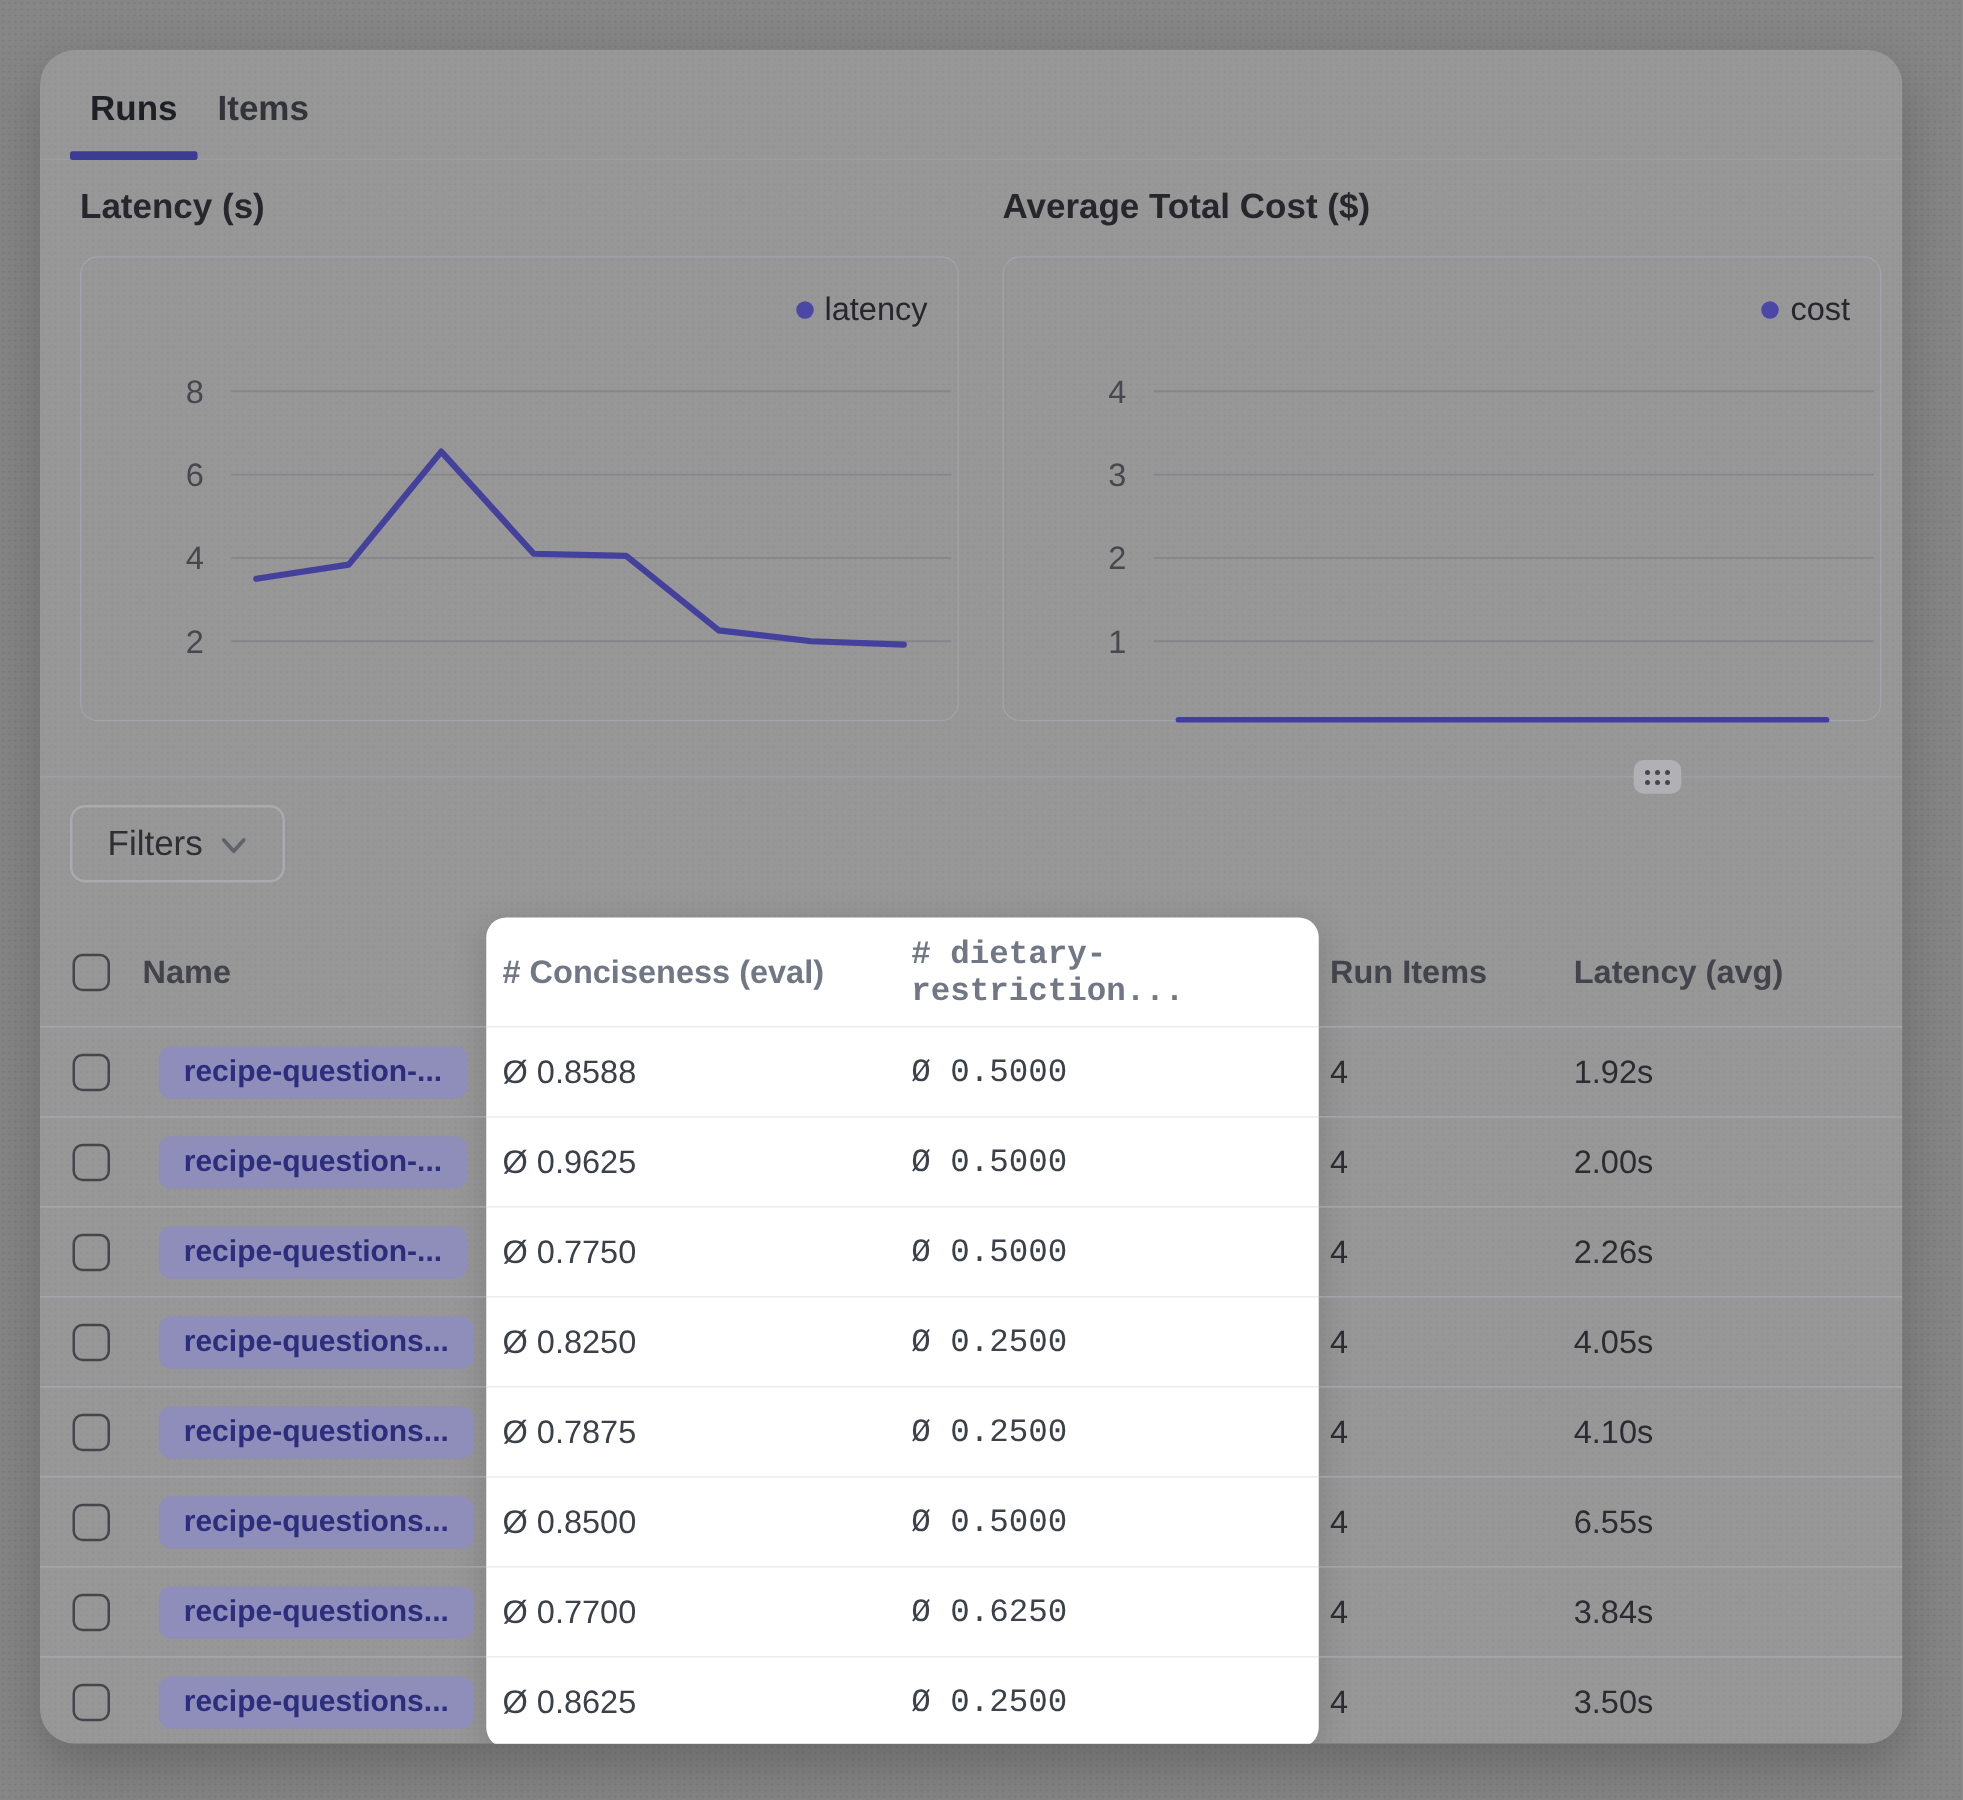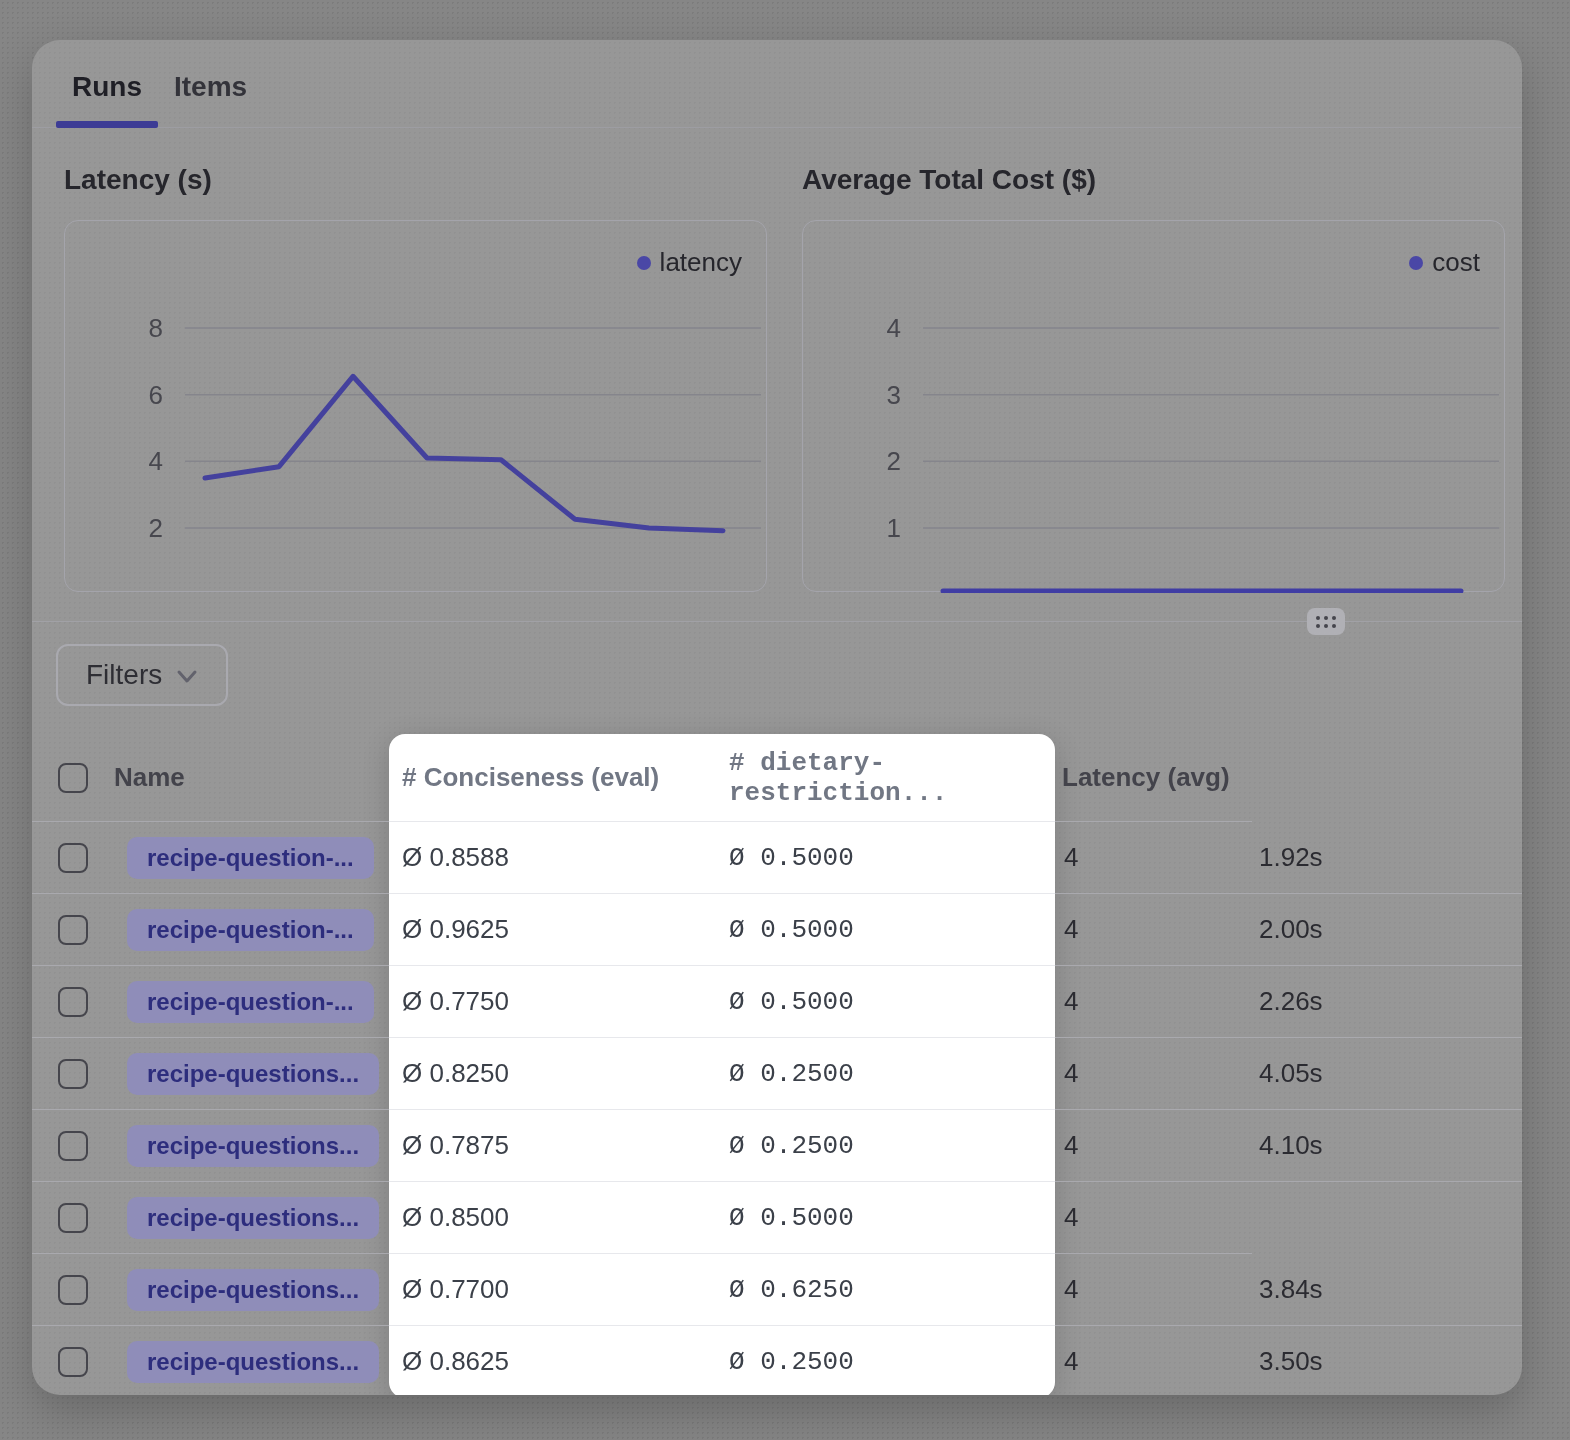--- a/index.html
+++ b/index.html
@@ -25,21 +25,21 @@
     border-bottom:1px solid #9d9da2; }
   .tab { position:relative; padding:0 16px 24px 16px; font-size:28px; font-weight:600;
     color:#33333a; cursor:pointer; }
   .tab.active { color:#1f1f26; }
   .tab .underline { display:none; }
   .tab.active .underline { display:block; position:absolute; left:0; right:0; bottom:-1px;
     height:7px; background:#3d3c95; border-radius:2px; }
   
   .charts-row { height:493px; display:flex; padding:0 17px 0 32px; gap:35px; }
   .chart-block { width:703px; }
-  .chart-title { margin-top:36px; margin-bottom:24px; font-size:28px; font-weight:600; color:#26262c; }
+  .chart-title { margin-top:21px; margin-bottom:24px; font-size:28px; font-weight:600; color:#26262c; }
   .chart-panel { position:relative; width:703px; height:372px; border:1px solid #a4a4ab;
     border-radius:14px; }
   .chart-panel svg { position:absolute; inset:0; }
   .legend { position:absolute; top:26px; right:24px; display:flex; align-items:center; gap:9px; }
   .legend .dot { width:14px; height:14px; border-radius:50%; background:#4a47a6; }
   .legend .lbl { font-size:26px; color:#26262c; }
   
   .mid-section { position:relative; height:113px; border-top:1px solid #a1a1a6; }
   .drag-handle { position:absolute; top:-14px; left:1275px; width:38px; height:27px;
     background:#b0b0b5; border-radius:8px; display:grid; grid-template-columns:repeat(3,4px);
@@ -152,20 +152,21 @@
 
   <div class="table-wrap">
     <div class="spotlight"></div>
     <div class="tbl hdr">
       <div class="cell c1">
         <div class="checkbox"></div>
       </div>
       <div class="cell c2">Name</div>
       <div class="cell c3"># Conciseness (eval)</div>
       <div class="cell c4"># dietary-restriction...</div>
+      <div class="cell c5">Run Items</div>
       <div class="cell c6">Latency (avg)</div>
     </div>
     <div id="rows">
   <div class="tbl row">
     <div class="cell c1">
       <div class="checkbox"></div>
     </div>
     <div class="cell c2">
       <span class="name-badge">recipe-question-...</span>
     </div>
@@ -230,20 +231,21 @@
   <div class="tbl row">
     <div class="cell c1">
       <div class="checkbox"></div>
     </div>
     <div class="cell c2">
       <span class="name-badge">recipe-questions...</span>
     </div>
     <div class="cell c3">Ø 0.8500</div>
     <div class="cell c4">Ø 0.5000</div>
     <div class="cell c5">4</div>
+    <div class="cell c6">6.55s</div>
   </div>
 
   <div class="tbl row">
     <div class="cell c1">
       <div class="checkbox"></div>
     </div>
     <div class="cell c2">
       <span class="name-badge">recipe-questions...</span>
     </div>
     <div class="cell c3">Ø 0.7700</div>

